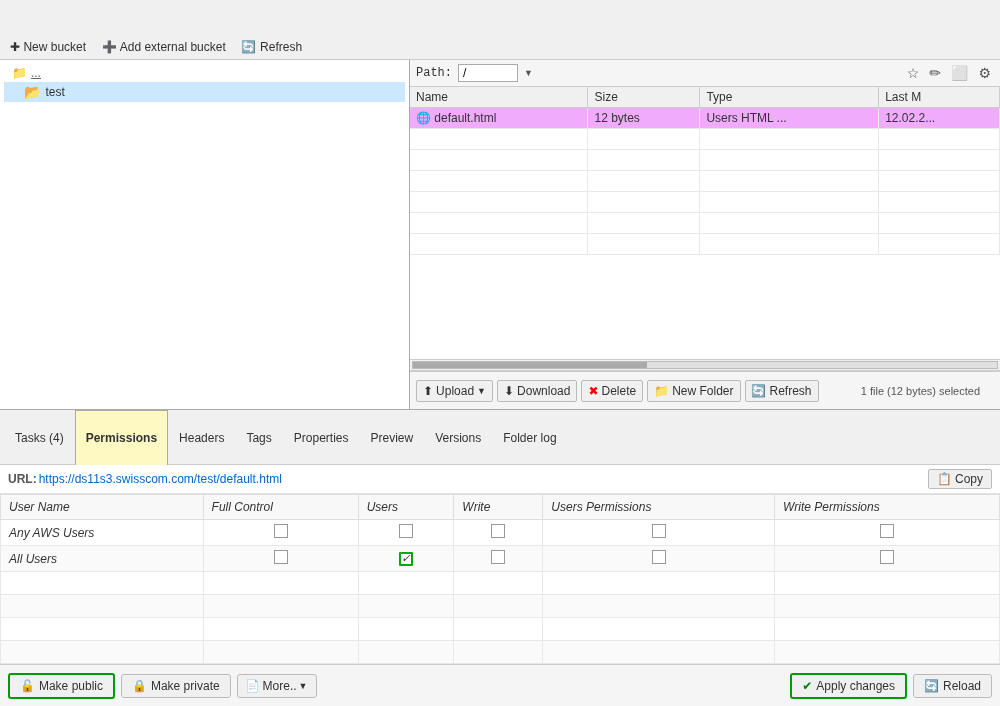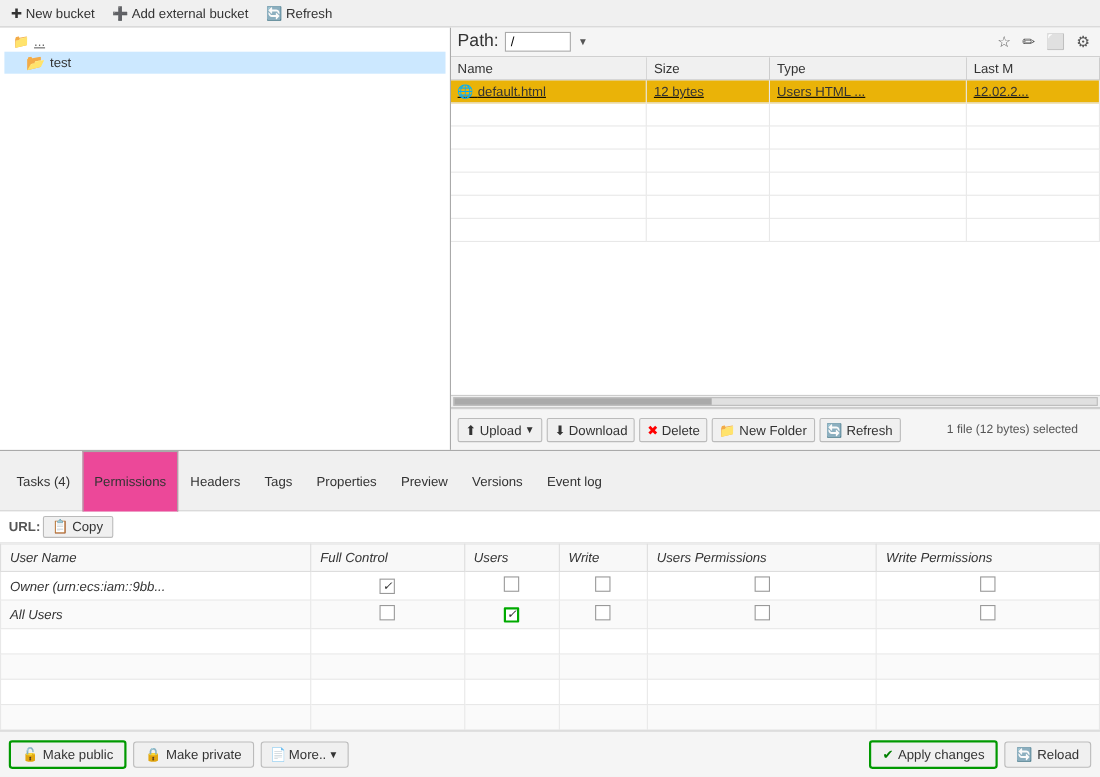--- a/index.html
+++ b/index.html
@@ -7,20 +7,21 @@
 
     
     .top-toolbar {
       background: #f0f0f0;
       border-bottom: 1px solid #ccc;
       display: flex;
       align-items: center;
       padding: 12px 6px;
       gap: 8px;
       height: 22px;
+      margin-top: 35px;
     }
     .toolbar-btn {
       display: flex; align-items: center; gap: 3px;
       cursor: pointer; padding: 2px 4px;
       color: #333;
       background: none; border: none; font-size: 12px;
     }
 
     
     .main-area {
@@ -59,21 +60,21 @@
       flex-direction: column;
       background: white;
     }
     .path-bar {
       display: flex; align-items: center;
       padding: 4px 6px;
       background: #f5f5f5;
       border-bottom: 1px solid #ccc;
       gap: 6px;
     }
-    .path-label { font-size: 16px; color: #333; }
+    .path-label { font-size: 12px; color: #333; font-family: Liberation Mono, monospace; }
     .path-input {
       border: 1px solid #aaa;
       padding: 1px 4px;
       font-size: 12px;
       width: 60px;
     }
     .path-icons { margin-left: auto; display: flex; gap: 4px; }
     .path-icon-btn { background: none; border: none; cursor: pointer; font-size: 14px; color: #555; padding: 1px 3px; }
 
     
@@ -96,21 +97,21 @@
       position: sticky; top: 0;
       white-space: nowrap;
     }
     .file-table td {
       border-bottom: 1px solid #e8e8e8;
       border-right: 1px solid #e8e8e8;
       padding: 3px 6px;
       color: #333;
     }
     .file-row { cursor: pointer; }
-    .file-row.selected { background: #eab308; text-decoration: underline; }
+    .file-row.selected { background: #f0abfc; }
 
     
     .scrollbar-area {
       height: 12px;
       background: #f0f0f0;
       border-top: 1px solid #ccc;
       border-bottom: 1px solid #ccc;
       display: flex; align-items: center;
     }
     .scrollbar-track {
@@ -155,24 +156,24 @@
     }
     .tab {
       padding: 20px 10px;
       cursor: pointer;
       border: 1px solid transparent;
       border-bottom: none;
       margin-bottom: -1px;
       font-size: 12px; color: #333;
     }
     .tab.active {
-      background: #ec4899;
+      background: #fef9c3;
       border-color: #aaa;
       border-bottom-color: white;
-      font-weight: normal;
+      font-weight: bold;
     }
 
     
     .url-bar {
       display: flex; align-items: center;
       padding: 4px 8px; gap: 2px;
       border-bottom: 1px solid #e0e0e0;
       background: white;
     }
     .url-label { font-size: 12px; color: #555; font-weight: bold; }
@@ -390,64 +391,65 @@
 <div class="bottom-panel">
 
   <div class="tabs-bar">
     <div class="tab">Tasks (4)</div>
     <div class="tab active">Permissions</div>
     <div class="tab">Headers</div>
     <div class="tab">Tags</div>
     <div class="tab">Properties</div>
     <div class="tab">Preview</div>
     <div class="tab">Versions</div>
-    <div class="tab">Event log</div>
+    <div class="tab">Folder log</div>
   </div>
 
   <div class="url-bar">
     <span class="url-label">URL:</span>
+    <span class="url-value">https://ds11s3.swisscom.com/test/default.html</span>
     <button class="copy-btn">
       <span>📋</span>
       <span>Copy</span>
     </button>
   </div>
 
   <div class="permissions-container">
     <table class="permissions-table">
       <thead>
         <tr>
           <th>User Name</th>
           <th>Full Control</th>
           <th>Users</th>
           <th>Write</th>
           <th>Users Permissions</th>
           <th>Write Permissions</th>
         </tr>
       </thead>
       <tbody>
 
+
         <tr>
-          <td>Owner (urn:ecs:iam::9bb...</td>
-          <td style="text-align:center;">
-            <div class="perm-checkbox checked"></div>
-          </td>
-          <td style="text-align:center;">
-            <div class="perm-checkbox"></div>
-          </td>
-          <td style="text-align:center;">
-            <div class="perm-checkbox"></div>
-          </td>
-          <td style="text-align:center;">
-            <div class="perm-checkbox"></div>
-          </td>
-          <td style="text-align:center;">
-            <div class="perm-checkbox"></div>
-          </td>
-        </tr>
-
+          <td>Any AWS Users</td>
+          <td style="text-align:center;">
+            <div class="perm-checkbox"></div>
+          </td>
+          <td style="text-align:center;">
+            <div class="perm-checkbox"></div>
+          </td>
+          <td style="text-align:center;">
+            <div class="perm-checkbox"></div>
+          </td>
+          <td style="text-align:center;">
+            <div class="perm-checkbox"></div>
+          </td>
+          <td style="text-align:center;">
+            <div class="perm-checkbox"></div>
+          </td>
+        </tr>
 
         <tr>
           <td>All Users</td>
           <td style="text-align:center;">
             <div class="perm-checkbox"></div>
           </td>
           <td style="text-align:center;">
             <div class="perm-checkbox checked highlighted"></div>
           </td>
           <td style="text-align:center;">

